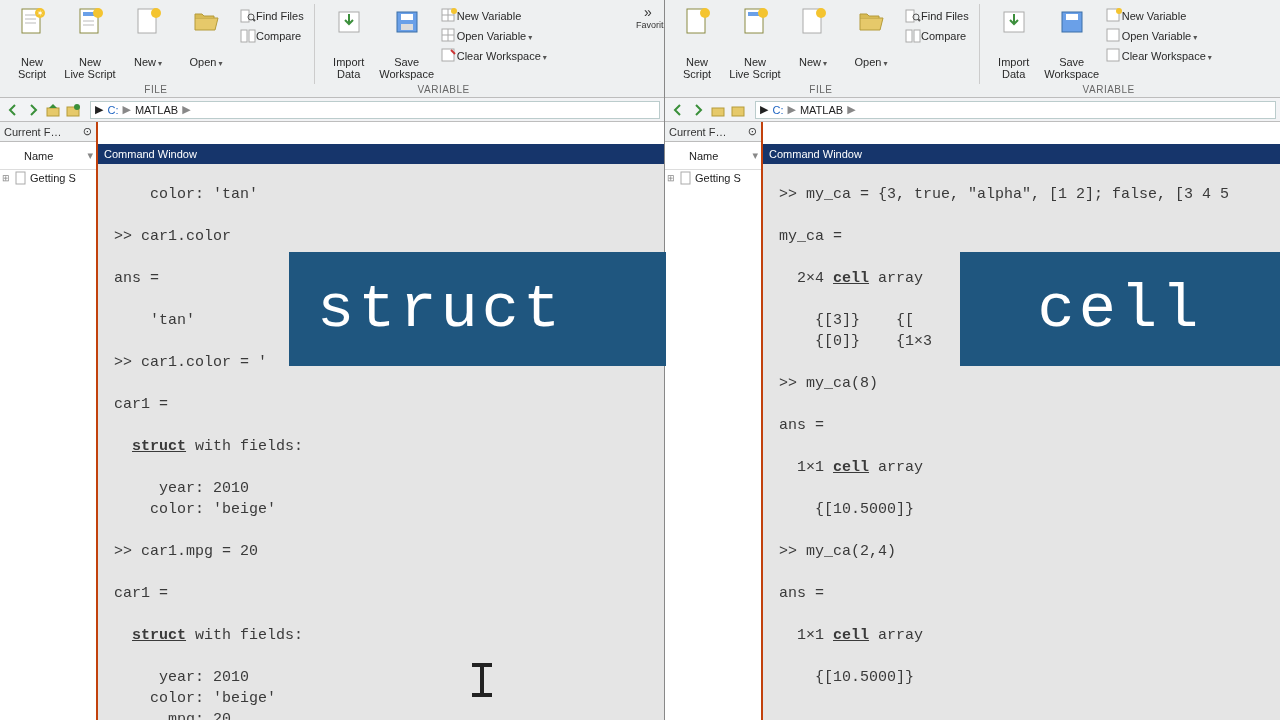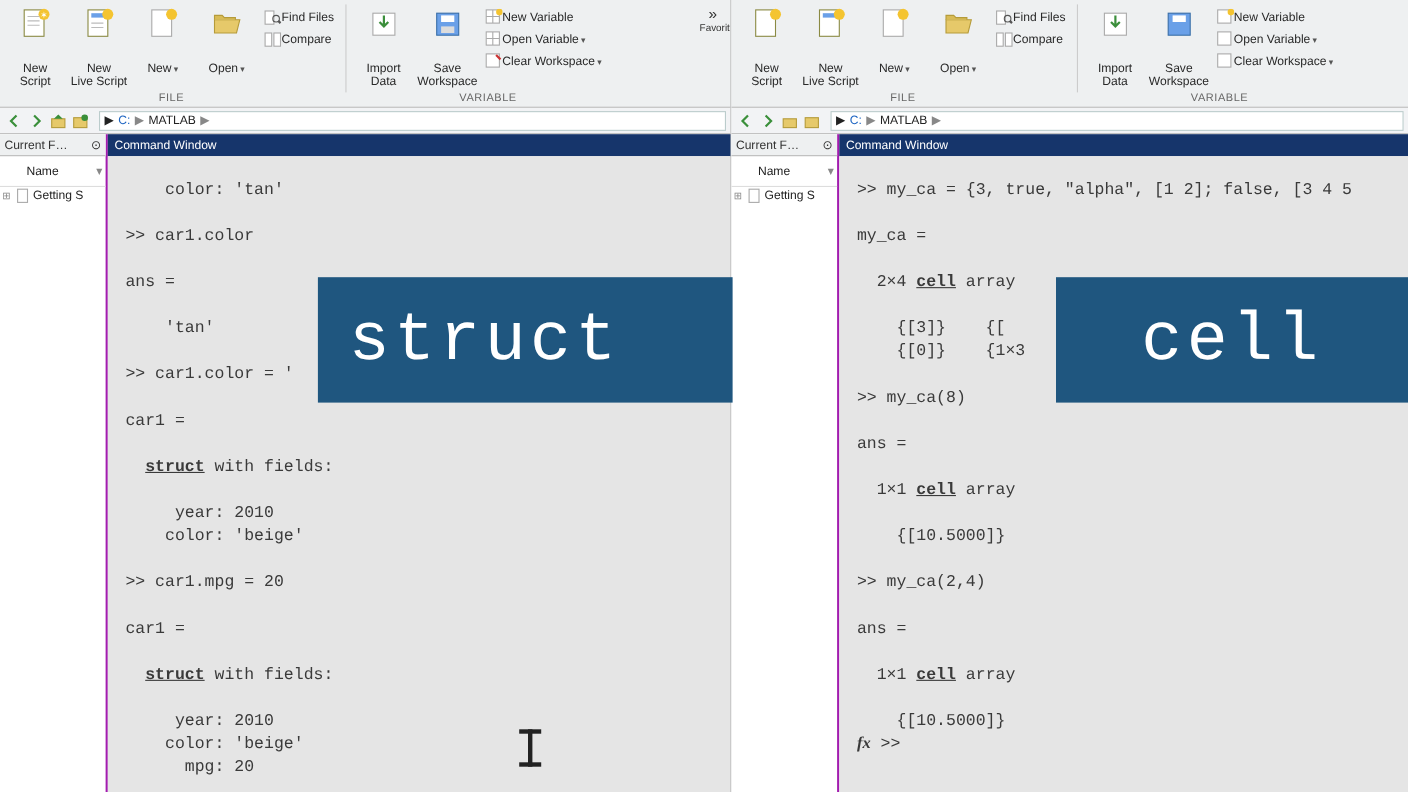--- a/index.html
+++ b/index.html
@@ -27,30 +27,30 @@
 
   
   .addrbar { height:24px; background:#f2f3f5; border-bottom:1px solid #bdbdbd; display:flex; align-items:center; gap:2px; padding:0 4px;}
   .navico { width:18px; height:18px; display:flex; align-items:center; justify-content:center; color:#3a6fb0;}
   .addrbar .pathbox{ margin-left:6px; background:#fff; border:1px solid #bcc; height:18px; flex:1; display:flex; align-items:center; padding:0 4px; gap:4px; font-size:11px; color:#222;}
   .pathbox .disk{color:#1e65c2;}
   .pathbox .sep{color:#888;}
 
   
   .client { position:absolute; top:122px; left:0; right:0; bottom:0; display:flex; }
-  .cfpanel { width:98px; border-right:2px solid #a21caf; background:#fff; display:flex; flex-direction:column;}
+  .cfpanel { width:98px; border-right:2px solid #c2410c; background:#fff; display:flex; flex-direction:column;}
   .cfpanel .hdr { height:20px; background:#eef0f1; border-bottom:1px solid #bcbcbc; display:flex; align-items:center; padding:0 4px; font-size:11px; color:#333; gap:4px;}
   .cfpanel .hdr .opt{ margin-left:auto; font-size:11px;}
   .cfpanel .colhdr { height:28px; border-bottom:1px solid #ddd; display:flex; align-items:center;}
   .cfpanel .colhdr .cell{ flex:1; padding:0 6px; font-size:11px; color:#222;}
   .cfpanel .row { display:flex; align-items:center; gap:2px; padding:1px 2px; font-size:11px; color:#222;}
   .cfpanel .row .exp{ width:10px; color:#888; font-size:9px;}
   .cfpanel .row .fico{ width:14px; height:14px;}
 
-  .cmdwin { flex:1; display:flex; flex-direction:column; min-width:0;}
+  .cmdwin { flex:1; display:flex; flex-direction:column; min-width:0;margin-top:22px;}
   .cmdwin .titlebar { height:20px; background:#16356b; color:#fff; font-size:11px; display:flex; align-items:center; padding:0 6px;}
   .cmdwin .body { flex:1; background:#e5e5e5; padding:20px 8px 4px 16px; overflow:hidden;}
   .cmdwin pre { font-family: Consolas, "Courier New", monospace; font-size:15px; line-height:21px; color:#3a3a3a; white-space:pre;}
   pre .kw { color:#3a3a3a; text-decoration:underline; font-weight:bold;}
   pre .fx { font-style:italic; font-weight:bold; font-family: "Georgia", serif;}
 
   
   .badge { position:absolute; background:#1f567f; color:#fff; font-family: Consolas, "Courier New", monospace; font-size:62px; letter-spacing:4px; padding:4px 28px; }
   .badge.left { left:289px; top:252px; width:377px; height:114px; display:flex; align-items:center; }
   .badge.right{ left:960px; top:252px; width:320px; height:114px; display:flex; align-items:center; justify-content:center;}
@@ -477,21 +477,20 @@
     {[10.5000]}
 
 &gt;&gt; my_ca(2,4)
 
 ans =
 
   1×1 <span class="kw">cell</span> array
 
     {[10.5000]}
 </pre>
-        <pre><span class="fx">fx</span> &gt;&gt;</pre>
       </div>
     </div>
   </div>
 </div>
 
 <div class="badge left">
     <span>struct</span>
   </div>
 <div class="badge right">
     <span>cell</span>

